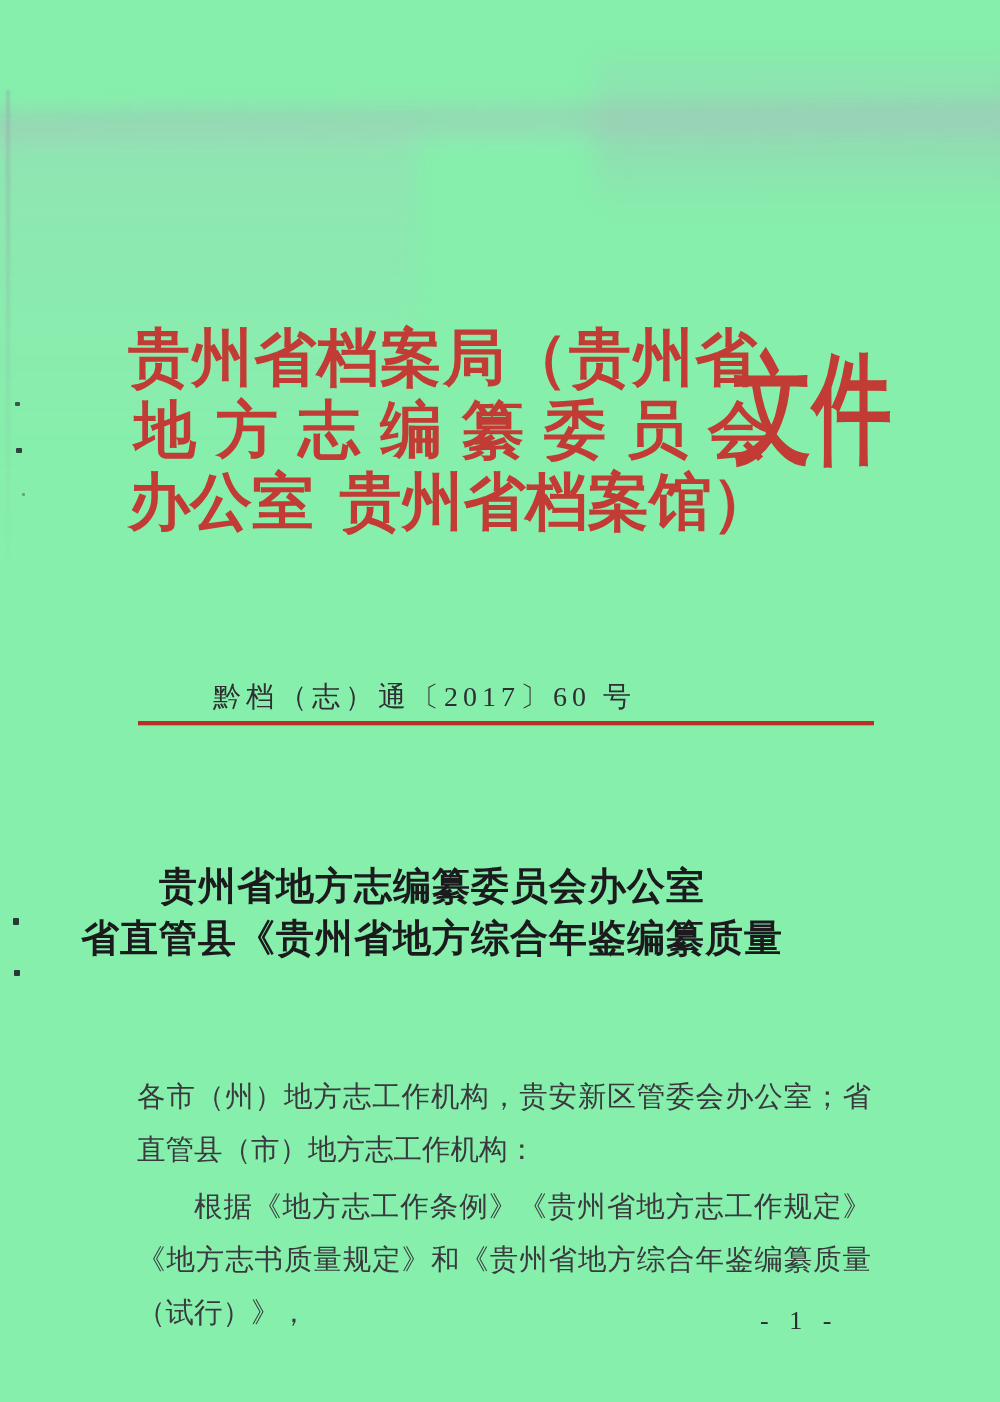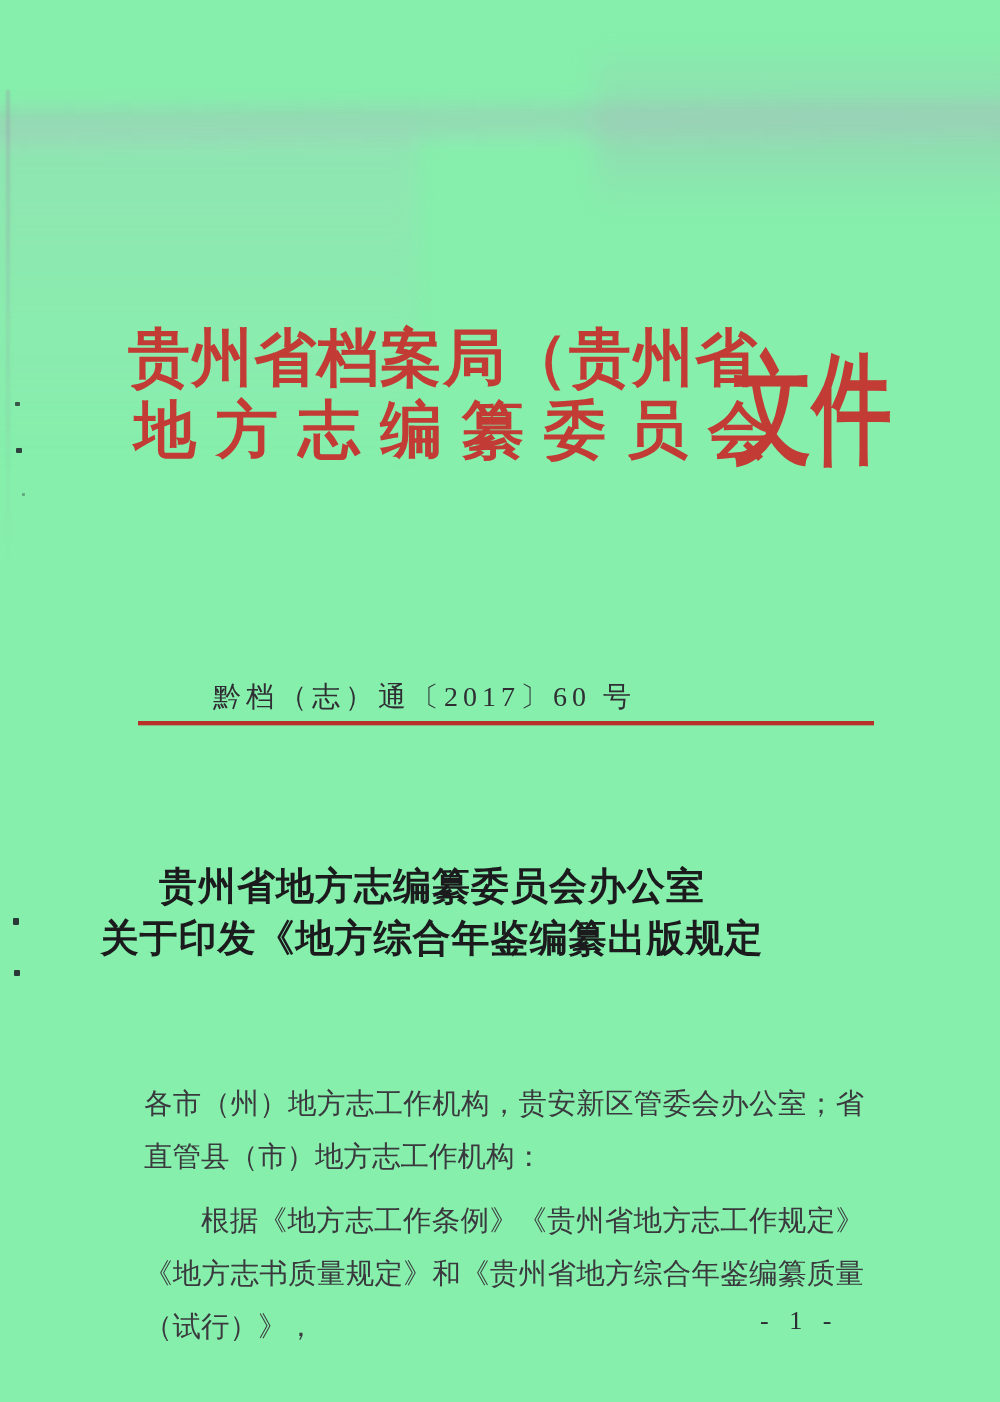--- a/index.html
+++ b/index.html
@@ -144,21 +144,21 @@
     position: absolute;
     left: 133px;
     top: 1066px;
     width: 742px;
     color: var(--body-ink, #3a3a3e);
     font-size: 28.5px;
     line-height: 53px;
     text-align: justify;
   }
   .body-block p {
-    margin: 11px;
+    margin: 4px;
   }
   .body-block p.indent {
     text-indent: 57px;
   }
 
   
   .page-number {
     position: absolute;
     left: 760px;
     top: 1306px;
@@ -179,29 +179,30 @@
   <div class="scan-edge-left"></div>
   <div class="speck s1"></div>
   <div class="speck s2"></div>
   <div class="speck s3"></div>
   <div class="speck s4"></div>
   <div class="speck s5"></div>
 
   <div class="org-name">
     <div class="org-line-1">贵州省档案局（贵州省</div>
     <div class="org-line-2">地方志编纂委员会</div>
+    <div class="org-line-3">办公室 贵州省档案馆）</div>
   </div>
   <div class="doc-type">文件</div>
 
   <div class="doc-number">黔档（志）通〔2017〕60 号</div>
   <div class="red-rule"></div>
 
   <div class="title-block">
     <div>贵州省地方志编纂委员会办公室</div>
-    <div>关于印发《地方综合年鉴编纂出版规定</div>
+    <div>省直管县《贵州省地方综合年鉴编纂质量</div>
   </div>
 
   <div class="body-block">
     <p>各市（州）地方志工作机构，贵安新区管委会办公室；省直管县（市）地方志工作机构：</p>
     <p class="indent">根据《地方志工作条例》《贵州省地方志工作规定》《地方志书质量规定》和《贵州省地方综合年鉴编纂质量（试行）》，</p>
   </div>
 
   <div class="page-number">- 1 -</div>
 
 </div>

